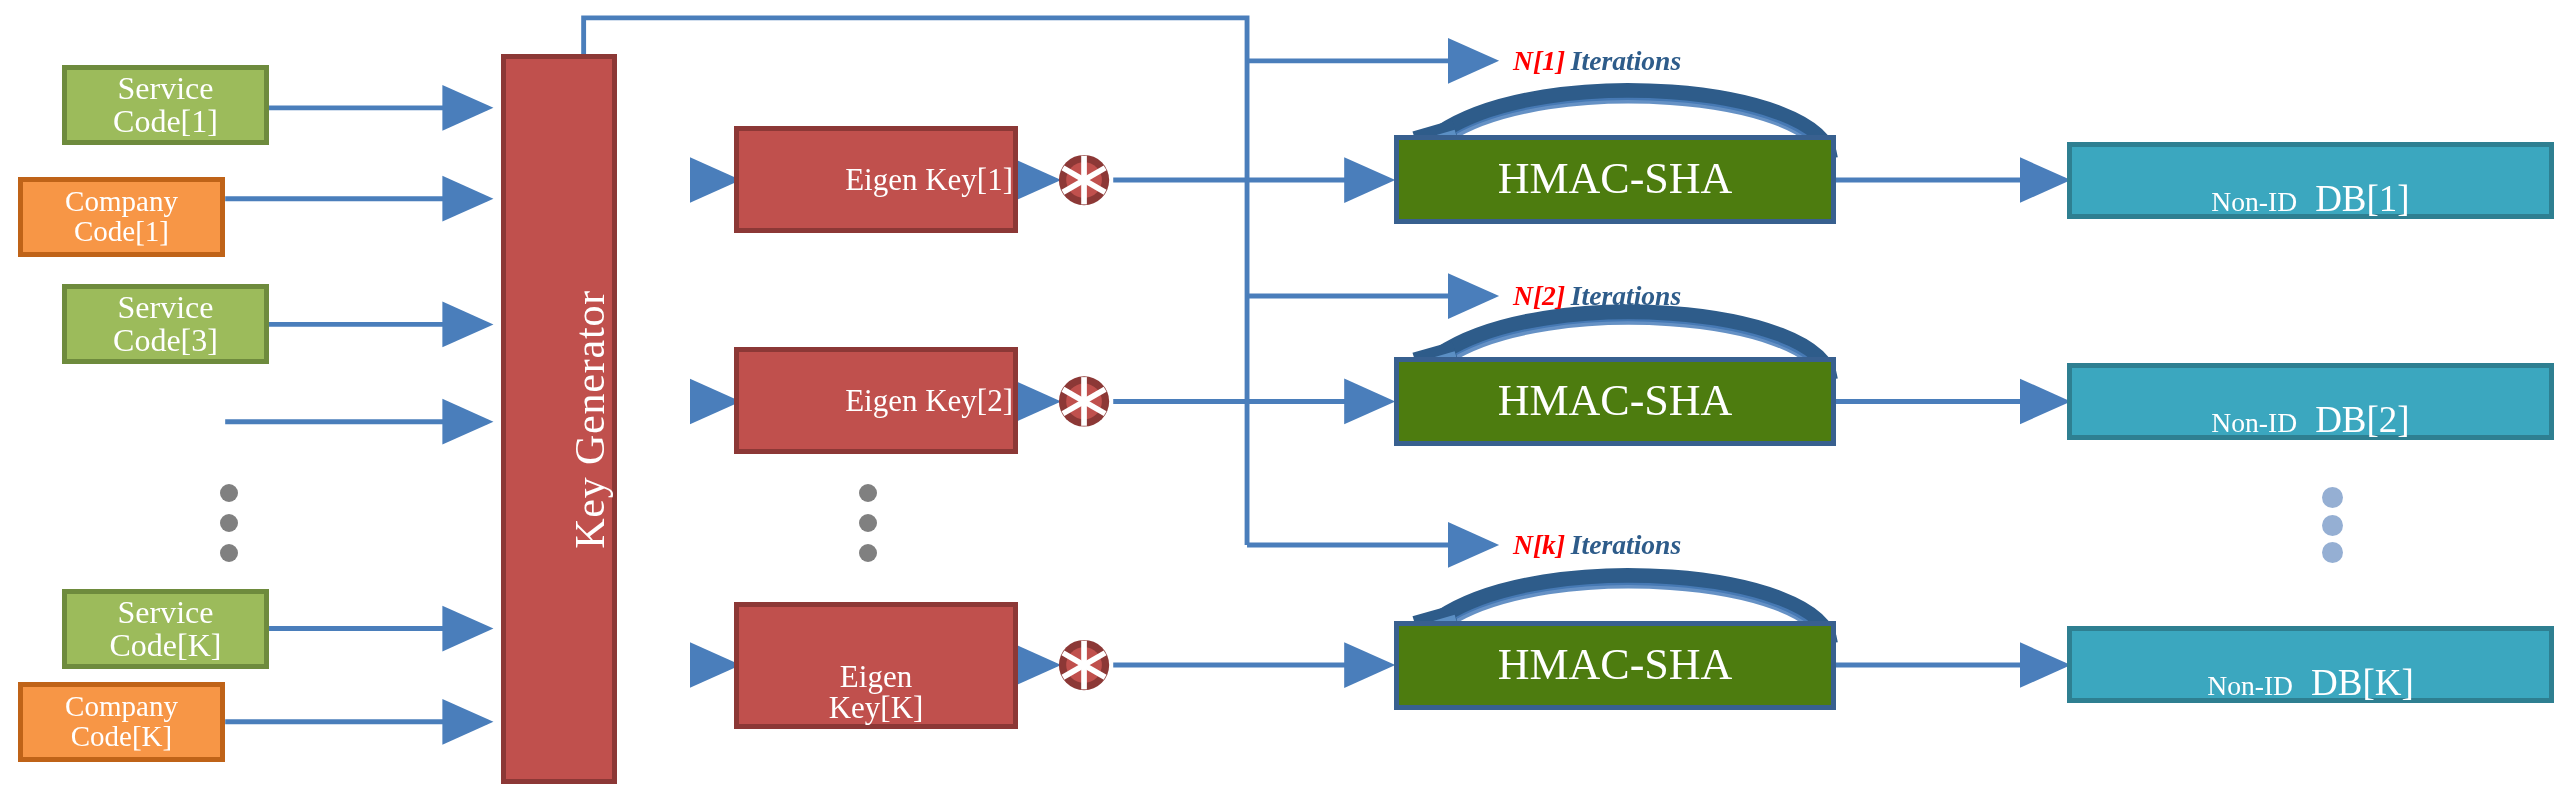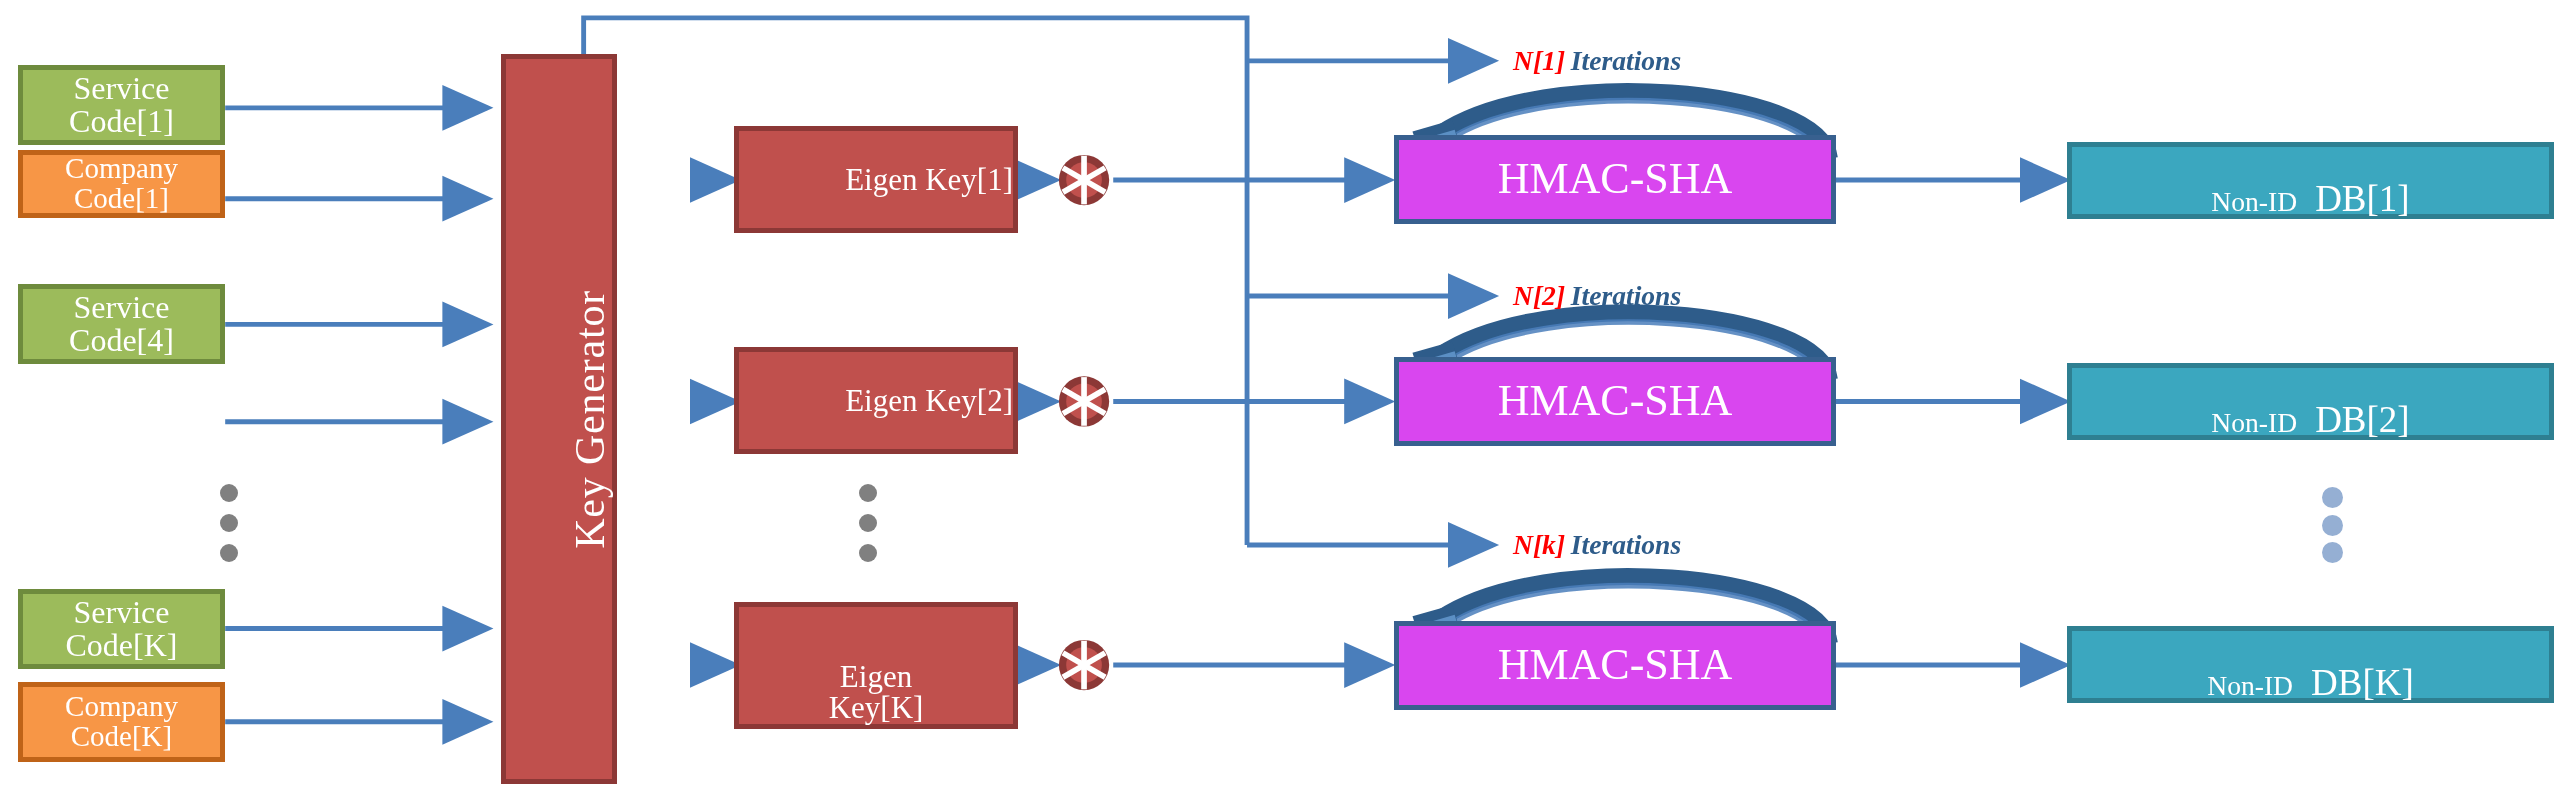--- a/index.html
+++ b/index.html
@@ -12,25 +12,25 @@
         align-items:center;justify-content:center;text-align:center;
         color:#ffffff;line-height:1.02;}
 
   
   .box-green{background:#9CBB5B;border:5.7px solid #6E8B3D;}
   
   .box-orange{background:#F79646;border:5.7px solid #BF6318;}
   
   .box-red{background:#C0504D;border:5.7px solid #8C3836;justify-content:flex-end;}
   
-  .box-blue{background:#d946ef;border:5.7px solid #38608F;}
+  .box-blue{background:#4d7c0f;border:5.7px solid #38608F;}
   
   .box-teal{background:#3BA7BF;border:5.7px solid #2E7F91;}
 
-  .fs-serv{font-size:32px;}
+  .fs-serv{font-size:32px;margin-left:44px;}
   .fs-comp{font-size:29px;}
   .fs-eigen{font-size:31px;}
   .fs-hmac{font-size:44px;}
   .fs-keygen{font-size:42px;}
 
   .keygen-text{writing-mode:vertical-rl;transform:rotate(180deg);
                white-space:nowrap;letter-spacing:0.8px;}
 
   .db-small{font-size:27.6px;}
   .db-big{font-size:37px;margin-top:36px;}
@@ -144,26 +144,26 @@
           <line x1="1310" y1="805" x2="1362" y2="835"></line>
           <line x1="1310" y1="835" x2="1362" y2="805"></line>
         </g>
       </g>
     </g>
   </svg>
 
   <div class="node box-green fs-serv" style="left:18px;top:65px;width:207px;height:80px;">
     <span>Service Code[1]</span>
   </div>
-  <div class="node box-orange fs-comp" style="left:18px;top:150px;width:207px;height:68px;">
+  <div class="node box-orange fs-comp" style="left:18px;top:177px;width:207px;height:80px;">
     <span>Company Code[1]</span>
   </div>
 
   <div class="node box-green fs-serv" style="left:18px;top:284px;width:207px;height:80px;">
-    <span>Service Code[4]</span>
+    <span>Service Code[3]</span>
   </div>
 
   <div class="dots dot-grey" style="left:217px;top:484px;width:24px;height:78px;">
     <i style="width:18px;height:18px;"></i>
     <i style="width:18px;height:18px;"></i>
     <i style="width:18px;height:18px;"></i>
   </div>
 
   <div class="node box-green fs-serv" style="left:18px;top:589px;width:207px;height:80px;">
     <span>Service Code[K]</span>

